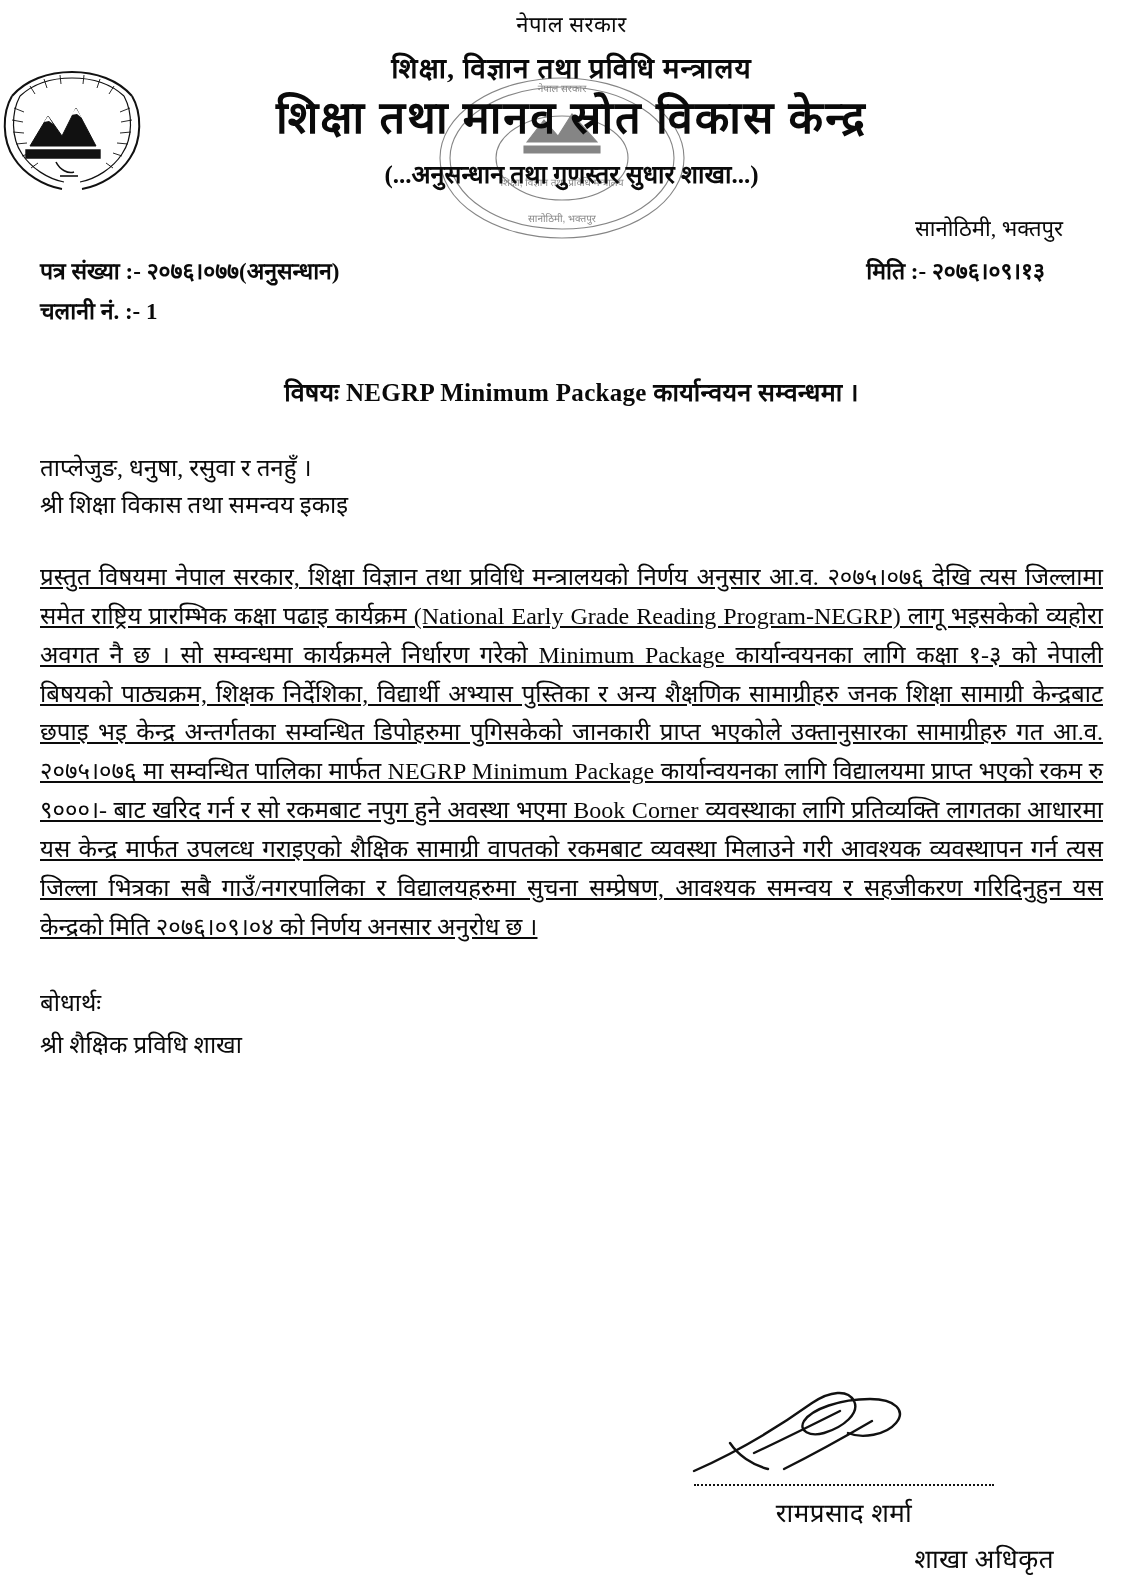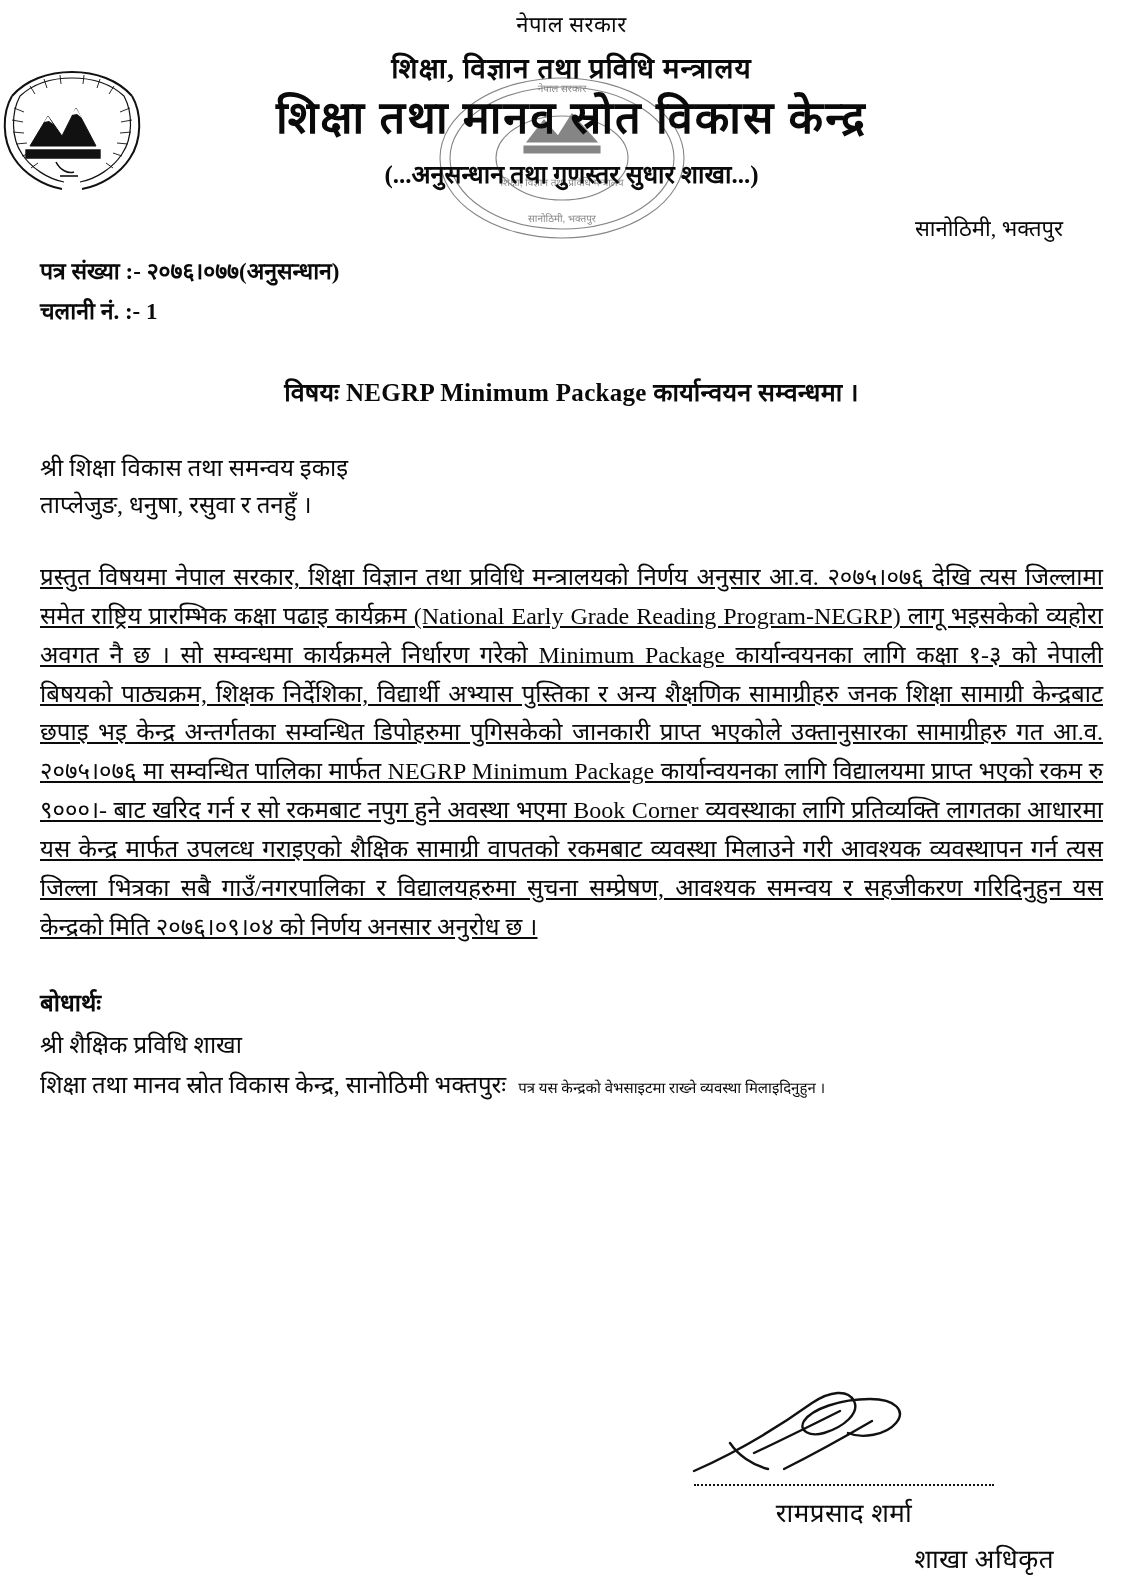--- a/index.html
+++ b/index.html
@@ -118,21 +118,21 @@
     text-align-last: left;
     text-decoration: underline;
   }
 
   
   .cc-block {
     margin-top: 38px;
     font-size: 24px;
     line-height: 1.5;
   }
-  .cc-label { margin-bottom: 6px; font-weight: bold; }
+  .cc-label { margin-bottom: 6px; }
   .cc-line2 { margin-top: 4px; }
   .cc-note {
     font-size: 15px;
     display: inline;
     margin-left: 6px;
   }
 
   
   .sign-area {
     position: absolute;
@@ -244,38 +244,38 @@
     <div class="meta-left">
       <div>
         <span>पत्र संख्या :-</span>
         <span>२०७६।०७७(अनुसन्धान)</span>
       </div>
       <div>
         <span>चलानी नं. :-</span>
         <span>1</span>
       </div>
     </div>
+    <div class="meta-right">
+      <span>मिति :-</span>
+      <span>२०७६।०९।१३</span>
+    </div>
   </div>
 
   <div class="subject">विषयः NEGRP Minimum Package कार्यान्वयन सम्वन्धमा ।</div>
 
   <div class="recipient">
+    <div>ताप्लेजुङ, धनुषा, रसुवा र तनहुँ ।</div>
     <div>श्री शिक्षा विकास तथा समन्वय इकाइ</div>
-    <div>ताप्लेजुङ, धनुषा, रसुवा र तनहुँ ।</div>
   </div>
 
   <div class="body-text">प्रस्तुत विषयमा नेपाल सरकार, शिक्षा विज्ञान तथा प्रविधि मन्त्रालयको निर्णय अनुसार आ.व. २०७५।०७६ देखि त्यस जिल्लामा समेत राष्ट्रिय प्रारम्भिक कक्षा पढाइ कार्यक्रम (National Early Grade Reading Program-NEGRP) लागू भइसकेको व्यहोरा अवगत नै छ । सो सम्वन्धमा कार्यक्रमले निर्धारण गरेको Minimum Package कार्यान्वयनका लागि कक्षा १-३ को नेपाली बिषयको पाठ्यक्रम, शिक्षक निर्देशिका, विद्यार्थी अभ्यास पुस्तिका र अन्य शैक्षणिक सामाग्रीहरु जनक शिक्षा सामाग्री केन्द्रबाट छपाइ भइ केन्द्र अन्तर्गतका सम्वन्धित डिपोहरुमा पुगिसकेको जानकारी प्राप्त भएकोले उक्तानुसारका सामाग्रीहरु गत आ.व. २०७५।०७६ मा सम्वन्धित पालिका मार्फत NEGRP Minimum Package कार्यान्वयनका लागि विद्यालयमा प्राप्त भएको रकम रु ९०००।- बाट खरिद गर्न र सो रकमबाट नपुग हुने अवस्था भएमा Book Corner व्यवस्थाका लागि प्रतिव्यक्ति लागतका आधारमा यस केन्द्र मार्फत उपलव्ध गराइएको शैक्षिक सामाग्री वापतको रकमबाट व्यवस्था मिलाउने गरी आवश्यक व्यवस्थापन गर्न त्यस जिल्ला भित्रका सबै गाउँ/नगरपालिका र विद्यालयहरुमा सुचना सम्प्रेषण, आवश्यक समन्वय र सहजीकरण गरिदिनुहुन यस केन्द्रको मिति २०७६।०९।०४ को निर्णय अनसार अनुरोध छ ।</div>
 
   <div class="cc-block">
     <div class="cc-label">बोधार्थः</div>
     <div>श्री शैक्षिक प्रविधि शाखा</div>
-    <div class="cc-line2">
-      <span>शिक्षा तथा मानव स्रोत विकास केन्द्र, सानोठिमी भक्तपुरः</span>
-      <span class="cc-note">पत्र यस केन्द्रको वेभसाइटमा राख्ने व्यवस्था मिलाइदिनुहुन ।</span>
-    </div>
   </div>
 
   <div class="sign-area">
     <svg class="sign-svg" width="420" height="95" viewBox="0 0 420 95" xmlns="http://www.w3.org/2000/svg">
       <g fill="none" stroke="#111" stroke-width="2.4" stroke-linecap="round">
         <path d="M60,88 C110,66 150,40 178,20 C196,8 214,6 220,18 C226,30 210,44 190,50 C176,54 164,48 170,38 C178,26 206,16 236,16 C262,16 272,28 262,40 C252,52 228,56 214,50"></path>
         <path d="M120,70 C150,56 182,40 206,28"></path>
         <path d="M150,86 C182,70 214,52 238,38"></path>
         <path d="M96,60 C104,72 118,82 134,86"></path>
       </g>

